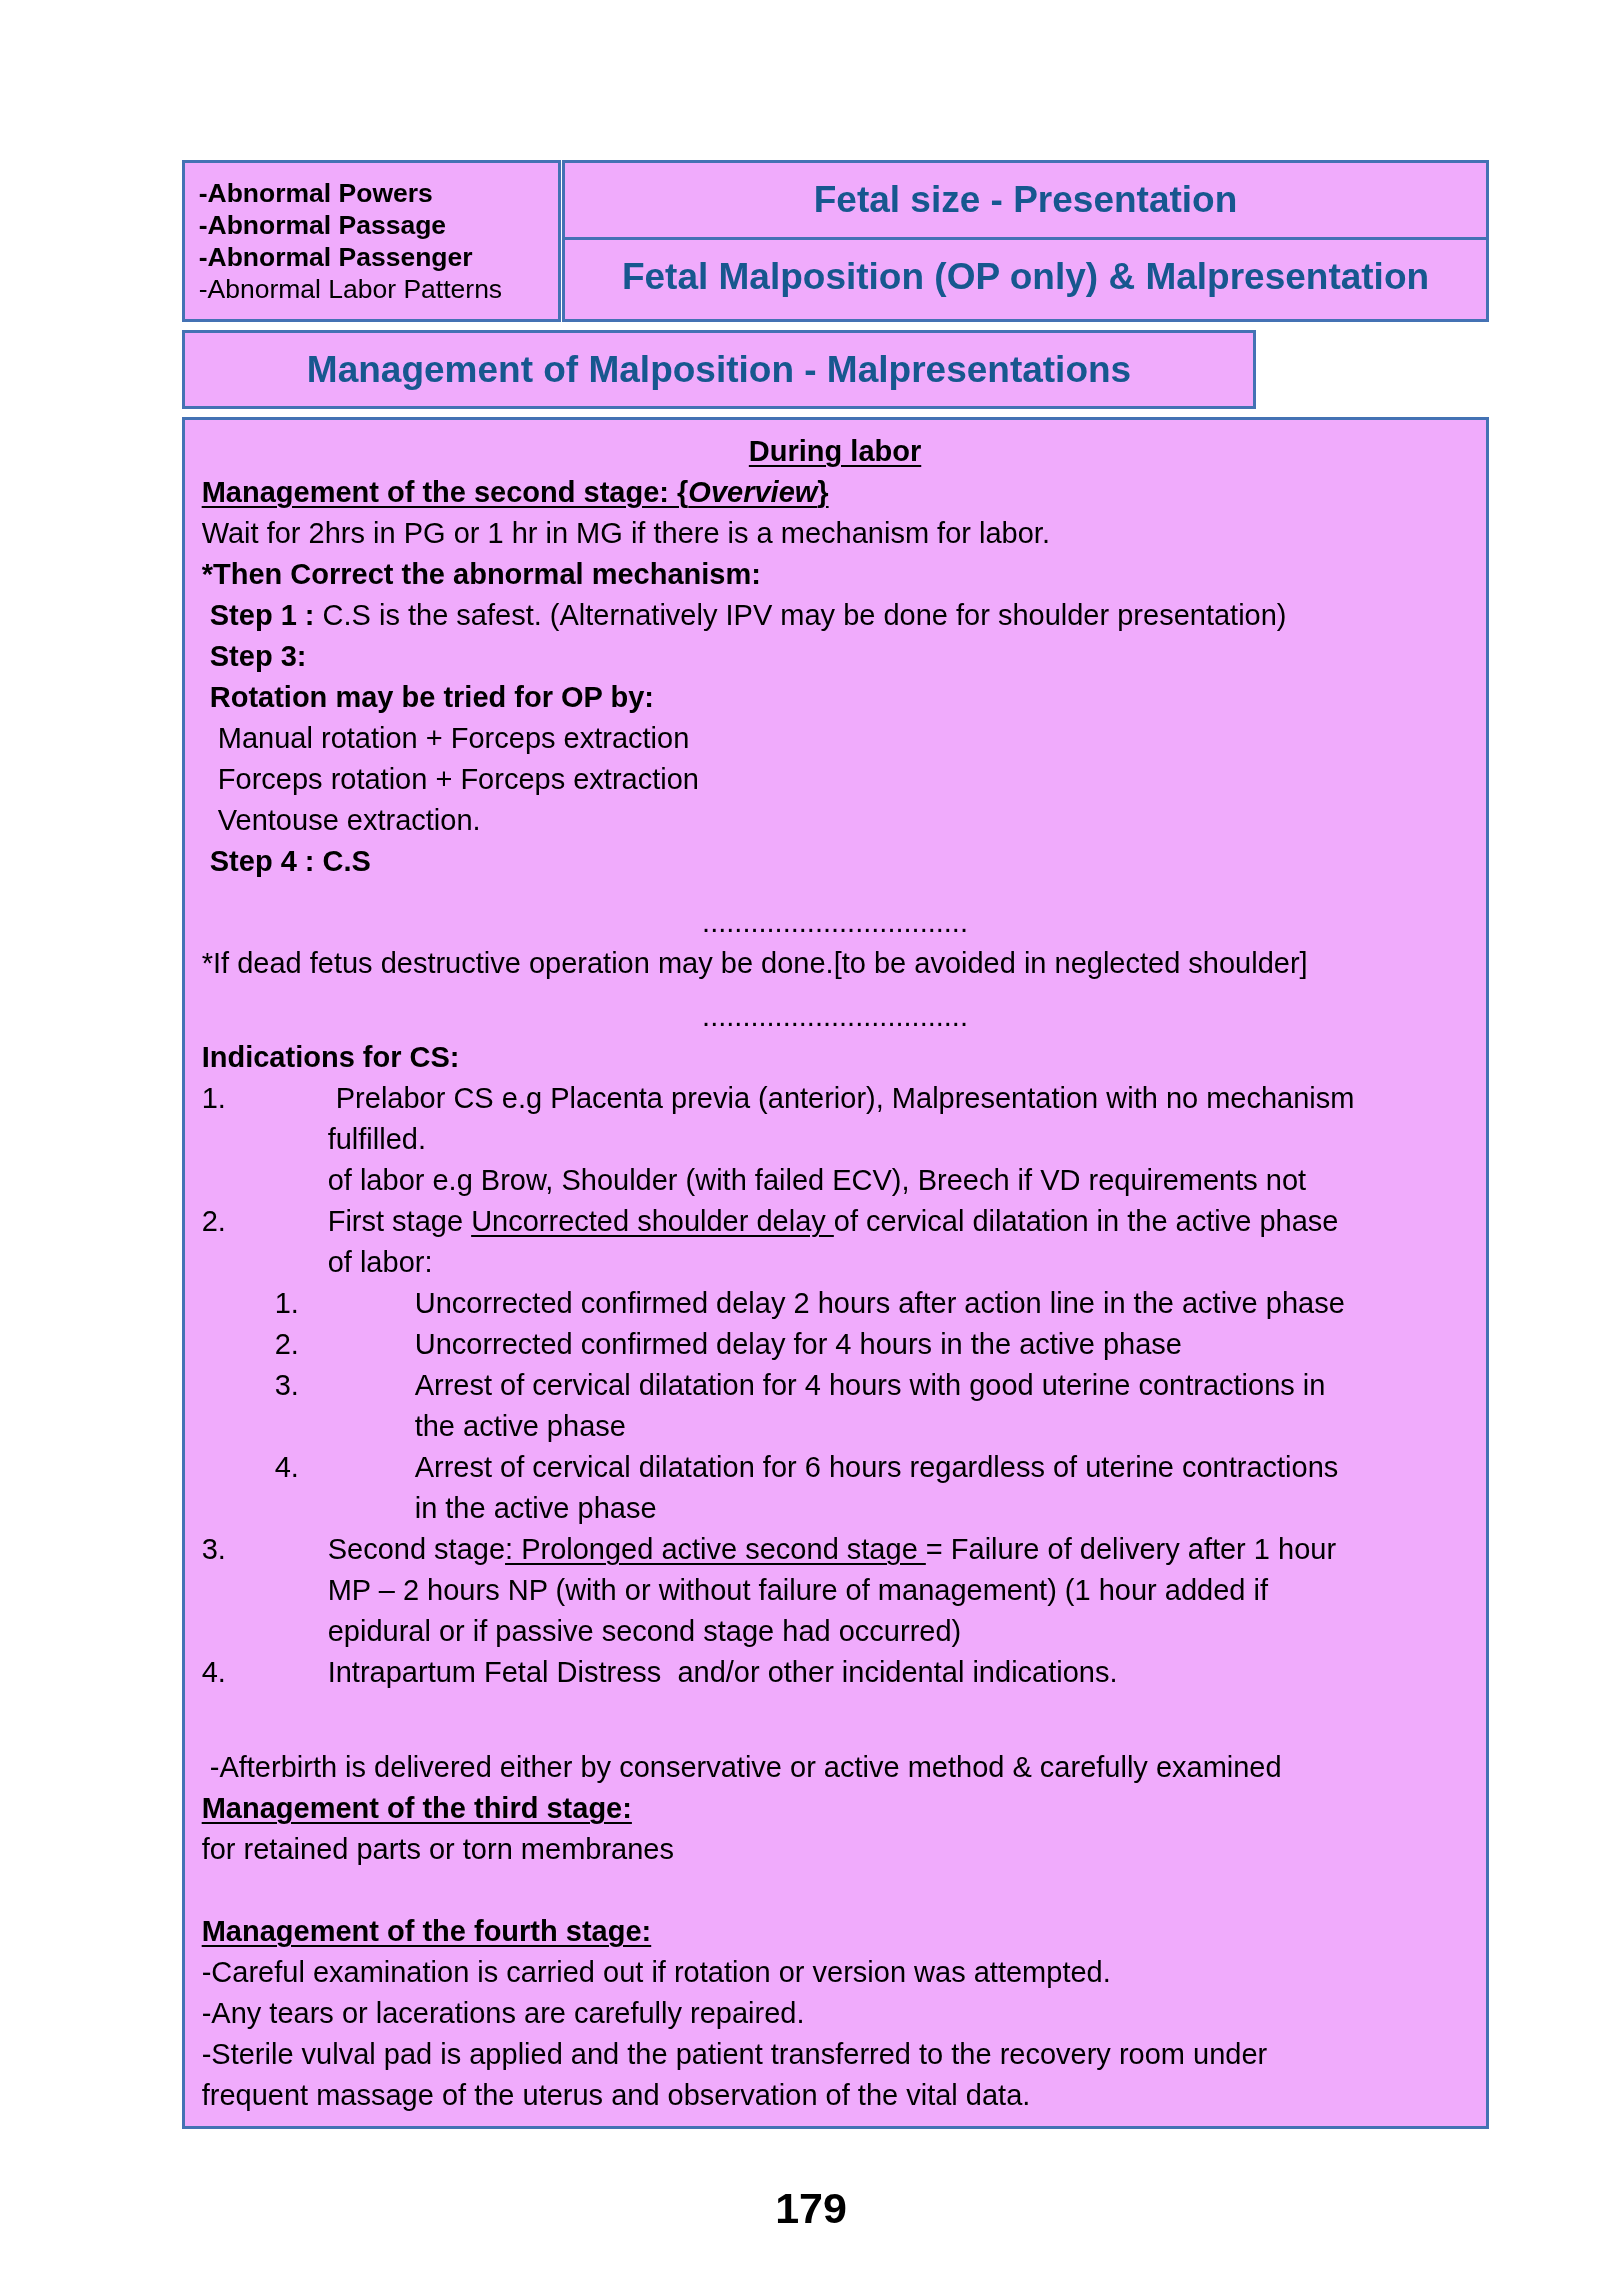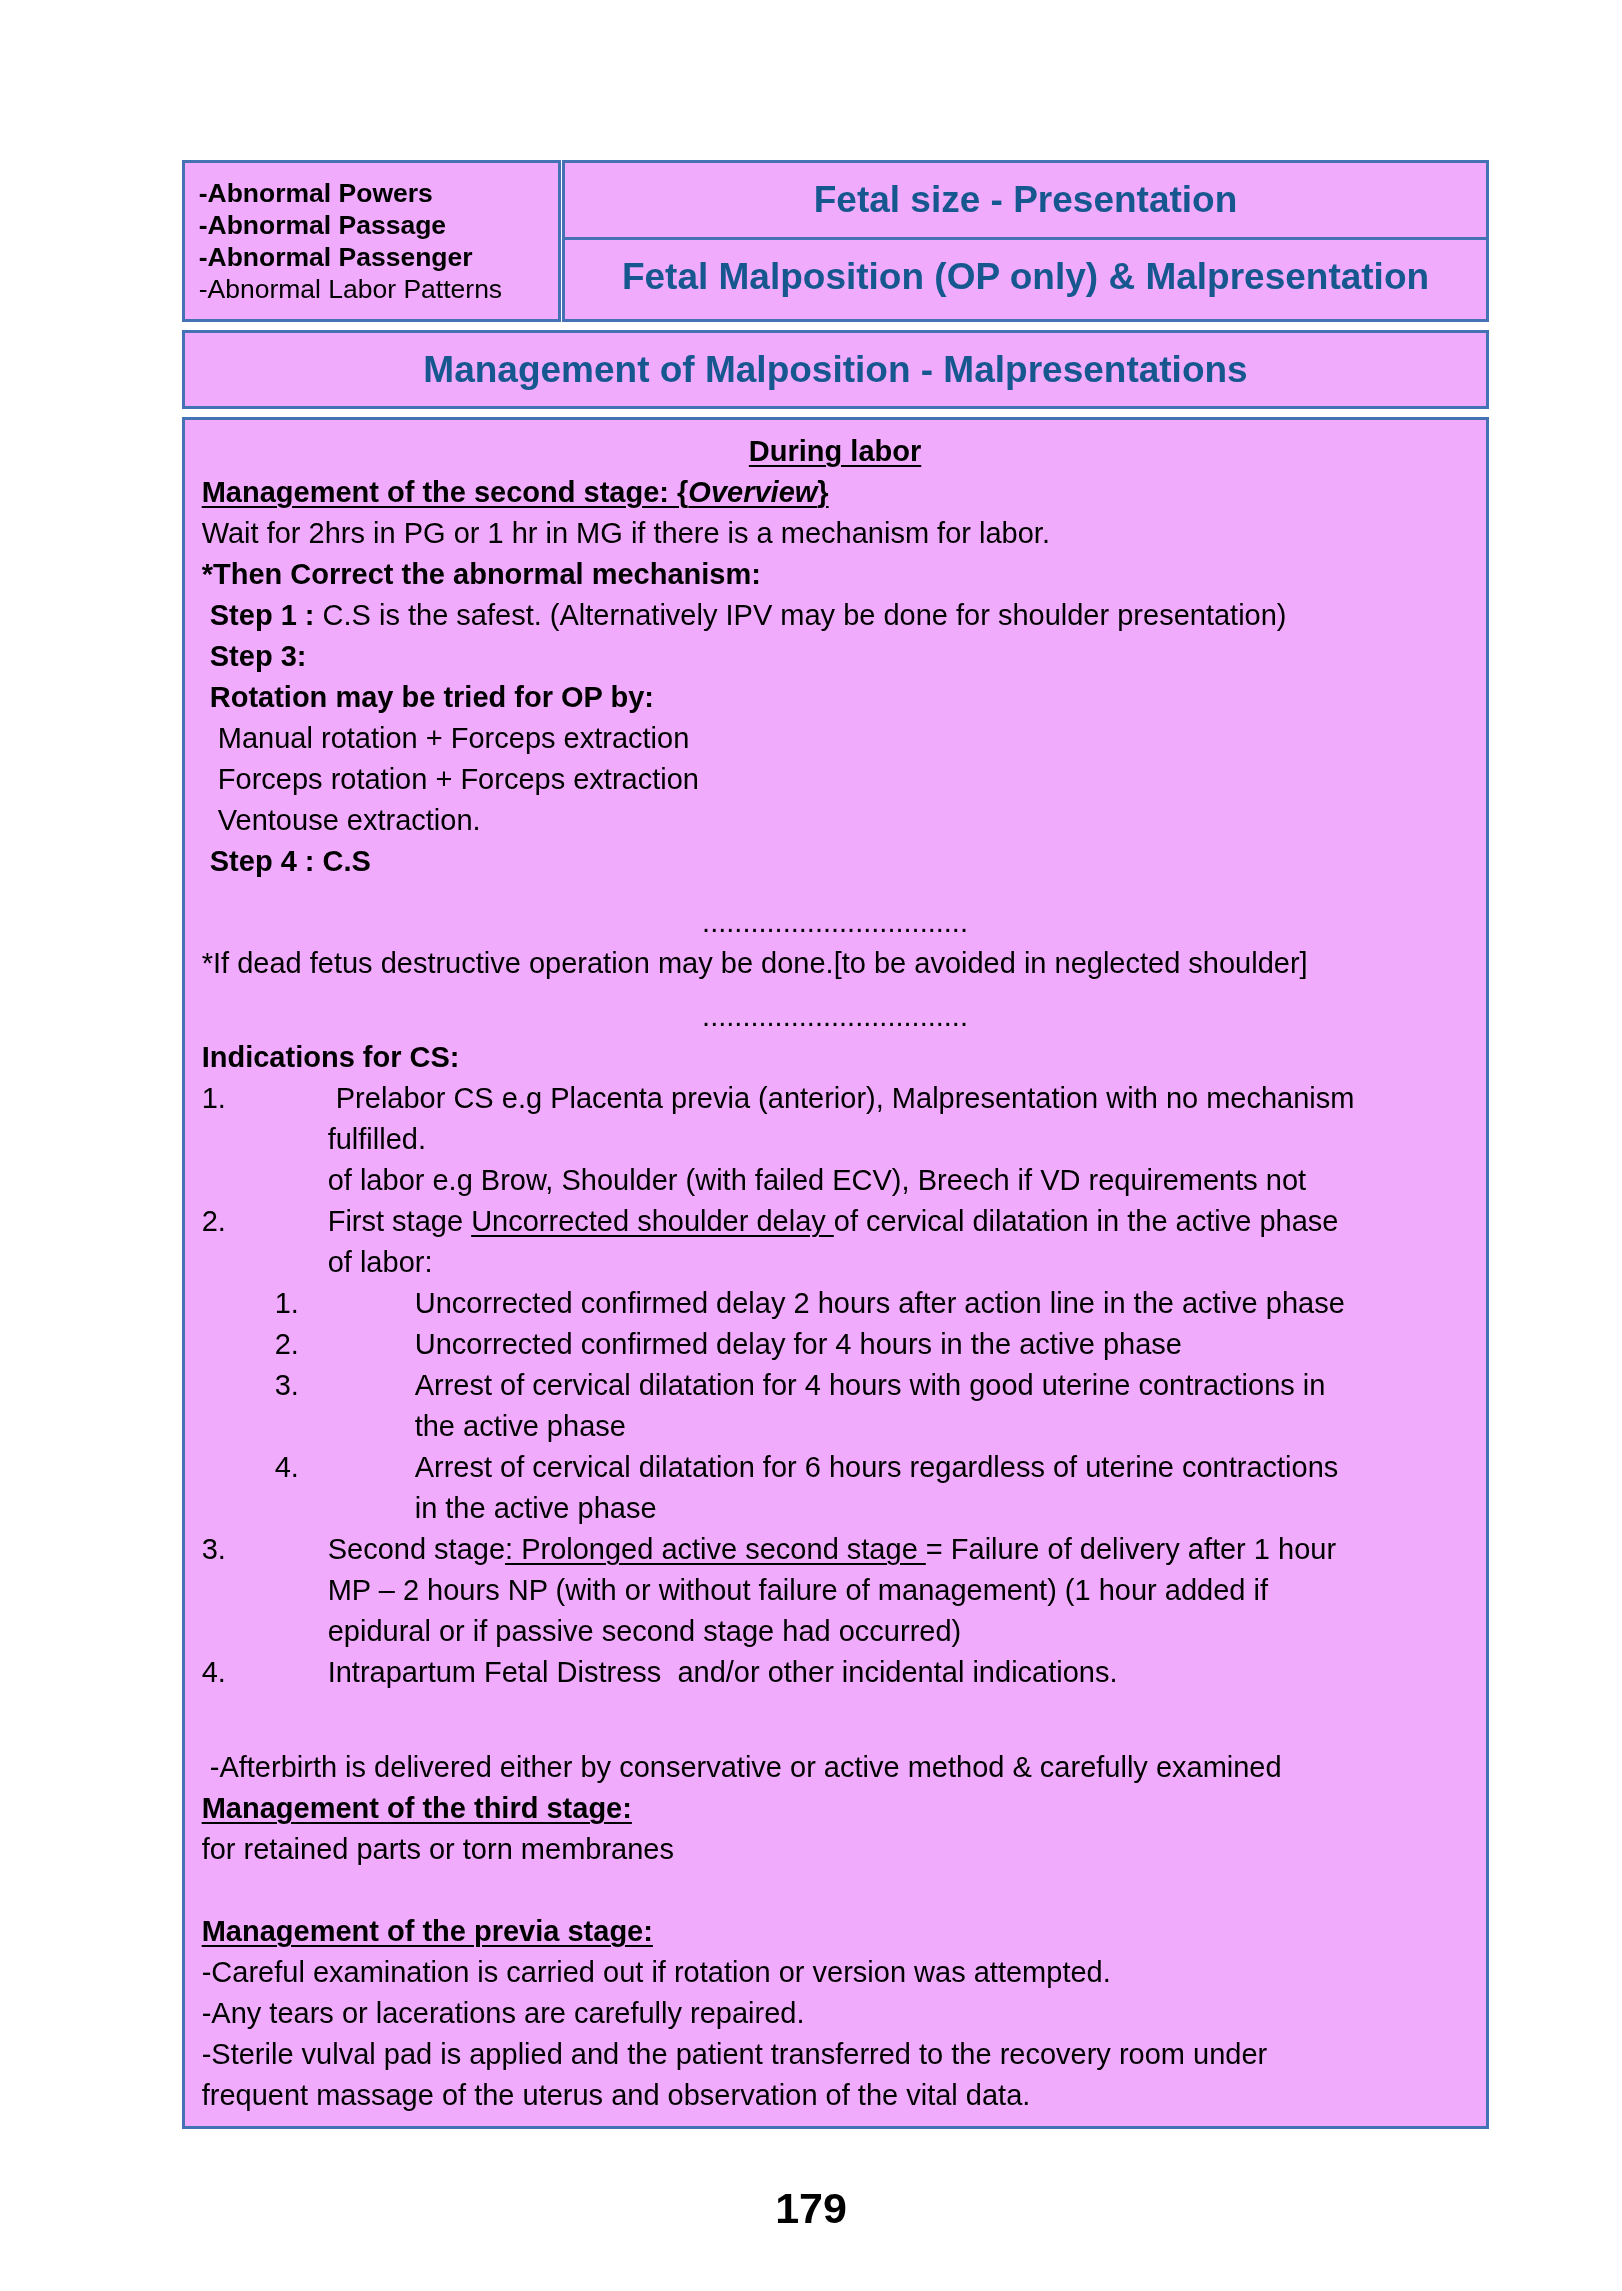--- a/index.html
+++ b/index.html
@@ -11,21 +11,21 @@
   
   #header-left{left:182px;top:160px;width:379px;height:162px;padding:13.7px 0 0 13.7px;}
   .hline{font-size:26.5px;line-height:32px;white-space:pre-wrap;}
   
   #header-right{left:562px;top:160px;width:927px;height:162px;}
   #header-right .cell{display:flex;align-items:center;justify-content:center;box-sizing:border-box;}
   #header-right .cell.top{height:77px;border-bottom:3.9px solid var(--border,#4472b4);}
   #header-right .cell.bottom{height:73px;}
   .bluehead{color:var(--heading,#17578f);font-weight:bold;font-size:37px;}
   
-  #title-bar{left:182px;top:330px;width:1307px;height:79px;display:flex;align-items:center;justify-content:center;}
+  #title-bar{left:182px;top:330px;width:1074px;height:79px;display:flex;align-items:center;justify-content:center;}
   
   #main-box{left:182px;top:417px;width:1307px;height:1712px;padding:10.8px 17.6px 0 16.7px;overflow:hidden;}
   .mline{font-size:29px;line-height:41px;white-space:pre-wrap;}
   .mline.center{text-align:center;}
   .mline.numrow{display:flex;}
   .num{flex:none;}
   .num.outer{width:126px;}
   .num.inner{margin-left:73px;width:140px;}
   .cont-outer{padding-left:126px;}
   .cont-inner{padding-left:213px;}
@@ -93,21 +93,21 @@
       <div class="mline cont-inner"><span class="txt"><span class="">in the active phase</span></span></div>
       <div class="mline numrow"><span class="num outer">3.</span><span class="txt"><span class="">Second stage</span><span class="u">: Prolonged active second stage </span><span class="">= Failure of delivery after 1 hour</span></span></div>
       <div class="mline cont-outer"><span class="txt"><span class="">MP – 2 hours NP (with or without failure of management) (1 hour added if</span></span></div>
       <div class="mline cont-outer"><span class="txt"><span class="">epidural or if passive second stage had occurred)</span></span></div>
       <div class="mline numrow"><span class="num outer">4.</span><span class="txt"><span class="">Intrapartum Fetal Distress  and/or other incidental indications.</span></span></div>
       <div style="height: 54px;"></div>
       <div class="mline"><span class="txt"><span class=""> -Afterbirth is delivered either by conservative or active method &amp; carefully examined</span></span></div>
       <div class="mline"><span class="txt"><span class="b u">Management of the third stage:</span></span></div>
       <div class="mline"><span class="txt"><span class="">for retained parts or torn membranes</span></span></div>
       <div style="height: 41px;"></div>
-      <div class="mline"><span class="txt"><span class="b u">Management of the previa stage:</span></span></div>
+      <div class="mline"><span class="txt"><span class="b u">Management of the fourth stage:</span></span></div>
       <div class="mline"><span class="txt"><span class="">-Careful examination is carried out if rotation or version was attempted.</span></span></div>
       <div class="mline"><span class="txt"><span class="">-Any tears or lacerations are carefully repaired.</span></span></div>
       <div class="mline"><span class="txt"><span class="">-Sterile vulval pad is applied and the patient transferred to the recovery room under</span></span></div>
       <div class="mline"><span class="txt"><span class="">frequent massage of the uterus and observation of the vital data.</span></span></div>
     </div>
 </div>
 
 <div id="page-number">179</div>
 
 

